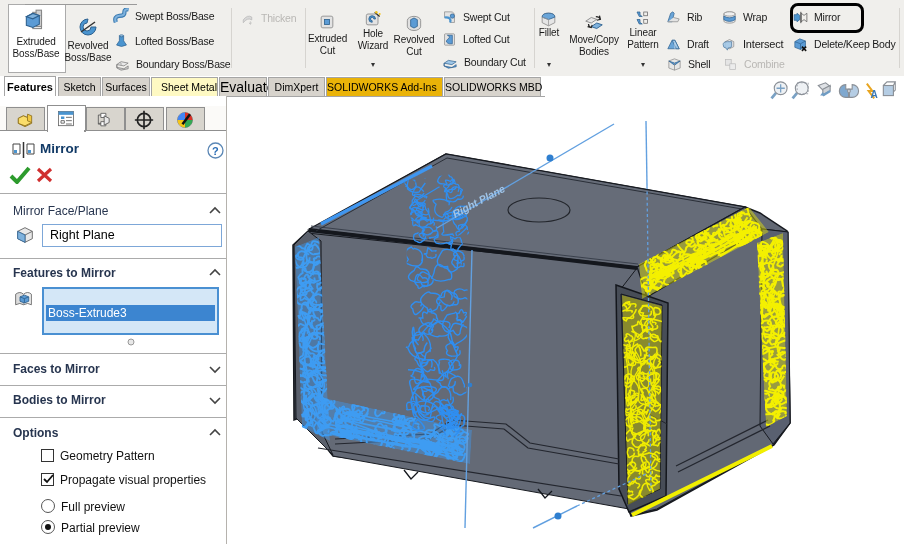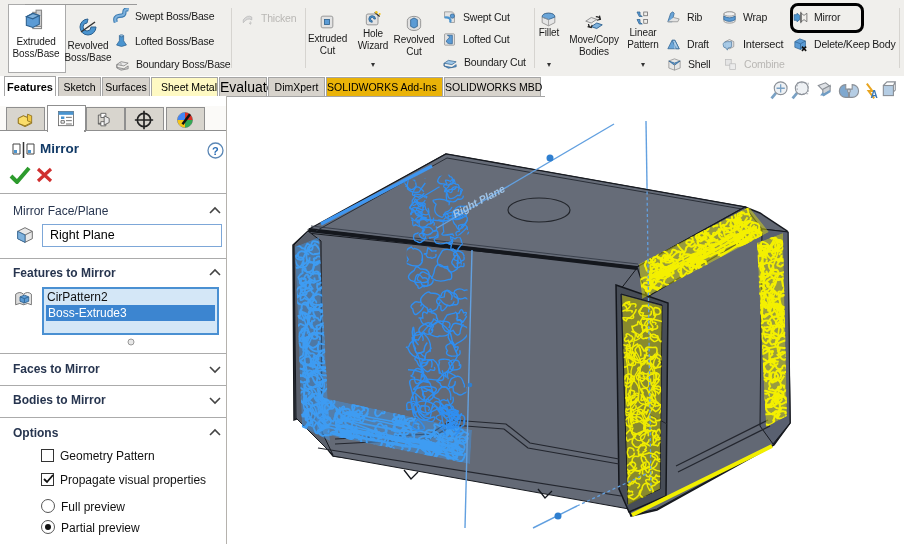--- a/index.html
+++ b/index.html
@@ -234,21 +234,20 @@
     <svg style="position:absolute;left:208px;top:171px" width="14" height="10" viewBox="0 0 14 10">
       <path d="M2 8 L7 3 L12 8" stroke="#444" stroke-width="1.6" fill="none"></path>
     </svg>
     <svg style="position:absolute;left:13px;top:193px" width="21" height="21" viewBox="0 0 24 24">
       <path d="M3 6 q5 -4 9 0 l0 12 q-4 -3 -9 0 Z" fill="#dcdcdc" stroke="#666"></path>
       <path d="M12 6 q5 -4 9 0 l0 12 q-4 -3 -9 0" fill="#f0f0f0" stroke="#666"></path>
       <path d="M8 9 l5 -2 5 2 0 5 -5 2 -5 -2 Z" fill="#5b9bd5" stroke="#2e618f"></path>
       <path d="M8 9 l5 2 5 -2 m-5 2 0 5" fill="none" stroke="#2e618f"></path>
     </svg>
     <div style="position:absolute;left:42px;top:191px;width:177px;height:48px;background:#d4e7f7;border:2px solid #4a90d2;box-sizing:border-box"></div>
-    <div style="position:absolute;left:47px;top:194px;width:167px;height:15px;font-size:12px;color:#111;line-height:15px">CirPattern2</div>
     <div style="position:absolute;left:46px;top:209px;width:169px;height:16px;background:#3c85d0;font-size:12px;color:#fff;line-height:16px;padding-left:2px;box-sizing:border-box">Boss-Extrude3</div>
     <svg style="position:absolute;left:127px;top:242px" width="8" height="8" viewBox="0 0 8 8">
       <circle cx="4" cy="4" r="3" fill="#e8e8e8" stroke="#999"></circle>
     </svg>
     <div style="position:absolute;left:0px;top:257px;width:226px;height:1px;background:#ababab"></div>
     <div style="position:absolute;left:13px;top:266px;font-size:12px;font-weight:bold;color:#27354f">Faces to Mirror</div>
     <svg style="position:absolute;left:208px;top:268px" width="14" height="10" viewBox="0 0 14 10">
       <path d="M2 3 L7 8 L12 3" stroke="#444" stroke-width="1.6" fill="none"></path>
     </svg>
     <div style="position:absolute;left:0px;top:289px;width:226px;height:1px;background:#ababab"></div>

